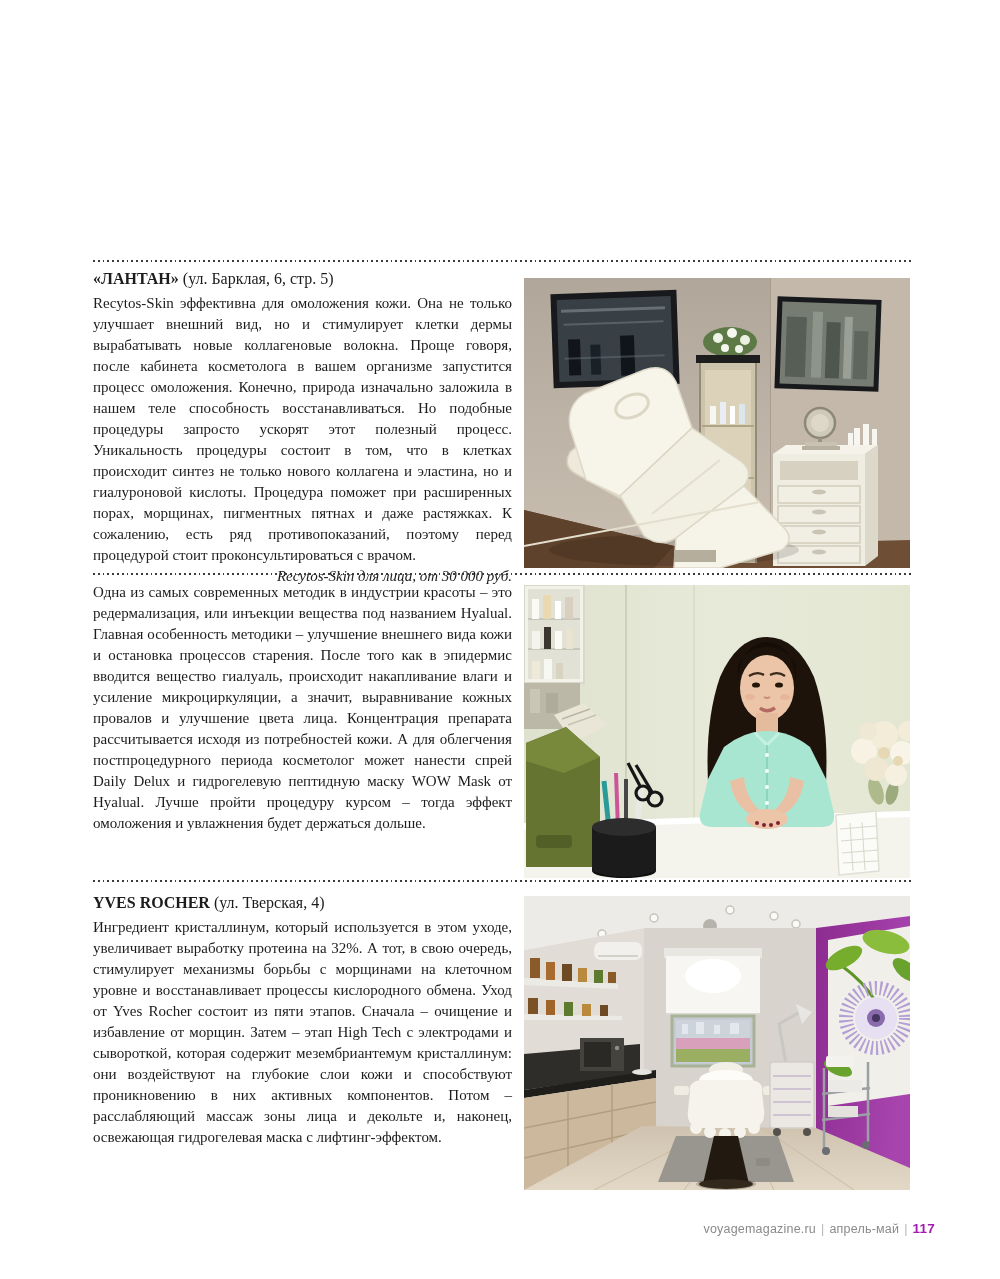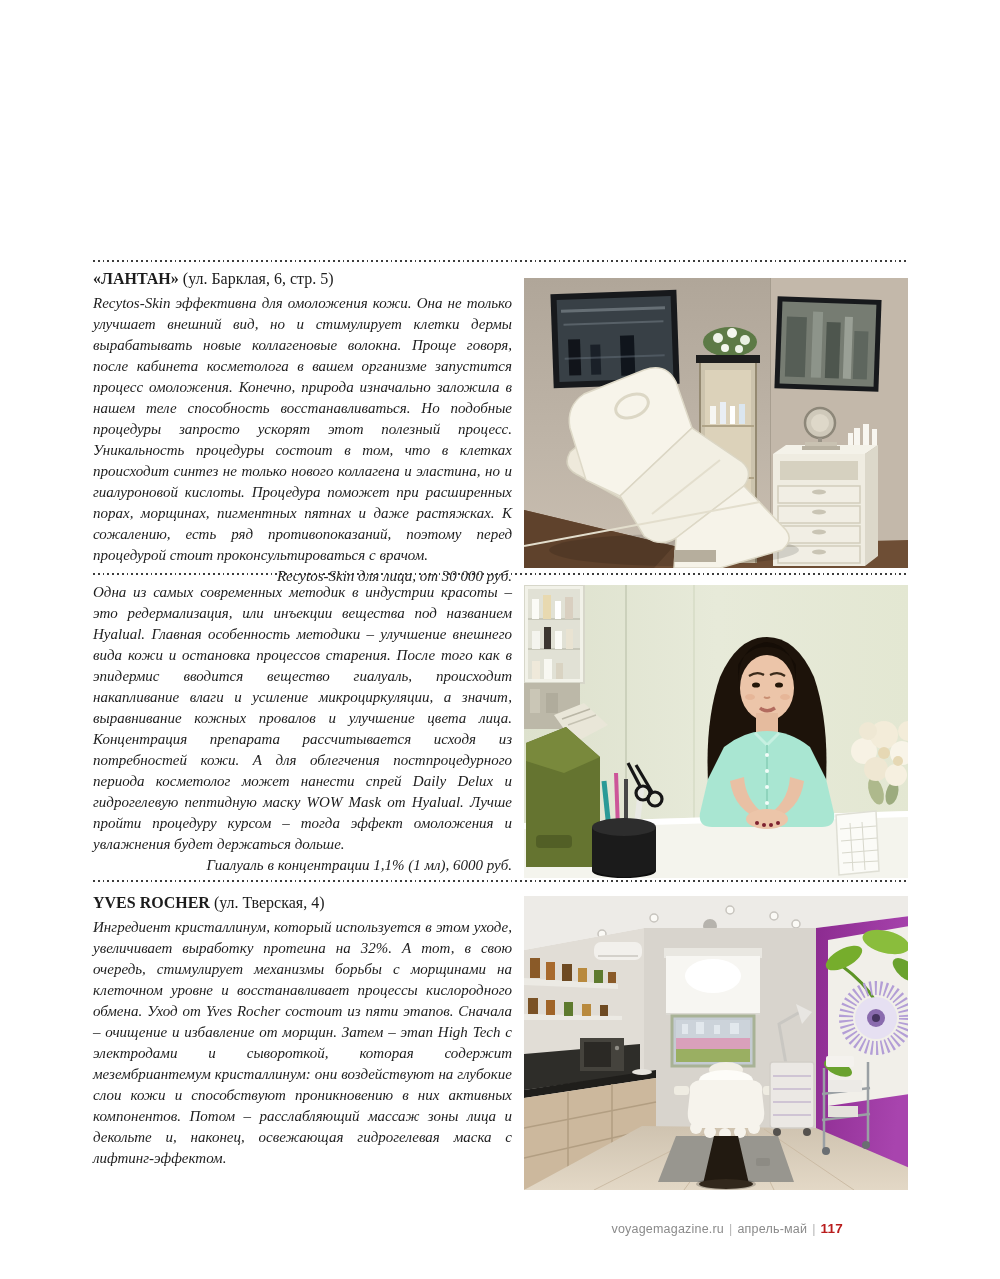--- a/index.html
+++ b/index.html
@@ -1,47 +1,46 @@
 <!DOCTYPE html>
 <html><head>
 <meta charset="utf-8">
 <style>
   html,body { margin:0; padding:0; background:#ffffff; }
   .page {
-    position:relative; width:908px; height:1279px; background:#ffffff;
+    position:relative; width:1000px; height:1279px; background:#ffffff;
     font-family:"Liberation Serif", serif; color:#1c1c1c; overflow:hidden;
   }
   .rule {
     position:absolute; left:93px; width:818px; height:2px;
     background-image:repeating-linear-gradient(to right,#3c3c3c 0,#3c3c3c 1.8px,transparent 1.8px,transparent 4.8px);
   }
   .section { position:absolute; left:93px; width:419px; }
   .sec-head { font-size:16px; margin:0 0 4px 0; line-height:20px; }
   .sec-title { font-weight:bold; }
   .sec-addr { font-weight:normal; }
   .sec-body {
     font-size:15px; line-height:21px; text-align:justify; margin:0;
     text-justify:inter-word;
-    font-style:italic;
   }
   .sec-price {
     font-size:15px; line-height:21px; font-style:italic; text-align:right; margin:0;
   }
   .photo { position:absolute; left:524px; width:386px; overflow:hidden; }
   .photo svg { display:block; width:100%; height:100%; }
   #photo-1 { top:278px; height:290px; }
   #photo-2 { top:585px; height:293px; }
   #photo-3 { top:896px; height:294px; }
   .footer {
     position:absolute; top:1221px; right:65px;
     font-family:"Liberation Sans", sans-serif; font-size:12.5px; color:#8a8a8a;
     letter-spacing:.2px;
   }
   .footer .sep { color:#b5b5b5; padding:0 5px; }
-  .footer .pn { color:#b91c1c; font-weight:bold; font-size:13.5px; }
+  .footer .pn { color:#a21caf; font-weight:bold; font-size:13.5px; }
 </style>
 </head>
 <body>
 
 <div class="page">
 
   <div class="rule" style="top:260px"></div>
 
   <div class="section" style="top:269px">
     <h3 class="sec-head"><span class="sec-title">«ЛАНТАН»</span> <span class="sec-addr">(ул. Барклая, 6, стр. 5)</span></h3>
@@ -153,21 +152,20 @@
       <line x1="128" y1="236" x2="196" y2="182" stroke="#e3decd" stroke-width="2"></line>
       <line x1="178,268" y1="268" x2="236" y2="224" stroke="#e3decd" stroke-width="2"></line>
       <rect x="150" y="272" width="42" height="12" fill="#b6ae9d"></rect>
     </svg>
   </figure>
 
   <div class="rule" style="top:573px"></div>
 
   <div class="section" style="top:582px">
     <p class="sec-body">Одна из самых современных методик в индустрии красоты – это редермализация, или инъекции вещества под названием Hyalual. Главная особенность методики – улучшение внешнего вида кожи и остановка процессов старения. После того как в эпидермис вводится вещество гиалуаль, происходит накапливание влаги и усиление микроциркуляции, а значит, выравнивание кожных провалов и улучшение цвета лица. Концентрация препарата рассчитывается исходя из потребностей кожи. А для облегчения постпроцедурного периода косметолог может нанести спрей Daily Delux и гидрогелевую пептидную маску WOW Mask от Hyalual. Лучше пройти процедуру курсом – тогда эффект омоложения и увлажнения будет держаться дольше.</p>
-    <p class="sec-price">Гиалуаль в концентрации 1,1% (1 мл), 6000 руб.</p>
   </div>
 
   <figure class="photo" id="photo-2" style="margin:0" aria-label="Администратор с длинными тёмными волосами в мятной рубашке за белой стойкой, зелёный лоток для бумаг и подставка с ножницами">
     <svg viewBox="0 0 386 293" preserveAspectRatio="none">
       <defs>
         <linearGradient id="w2" x1="0" y1="0" x2="1" y2="0">
           <stop offset="0" stop-color="#dde1cd"></stop>
             <stop offset="0.5" stop-color="#e7ead9"></stop>
             <stop offset="1" stop-color="#e3e7d2"></stop>
         </linearGradient>

